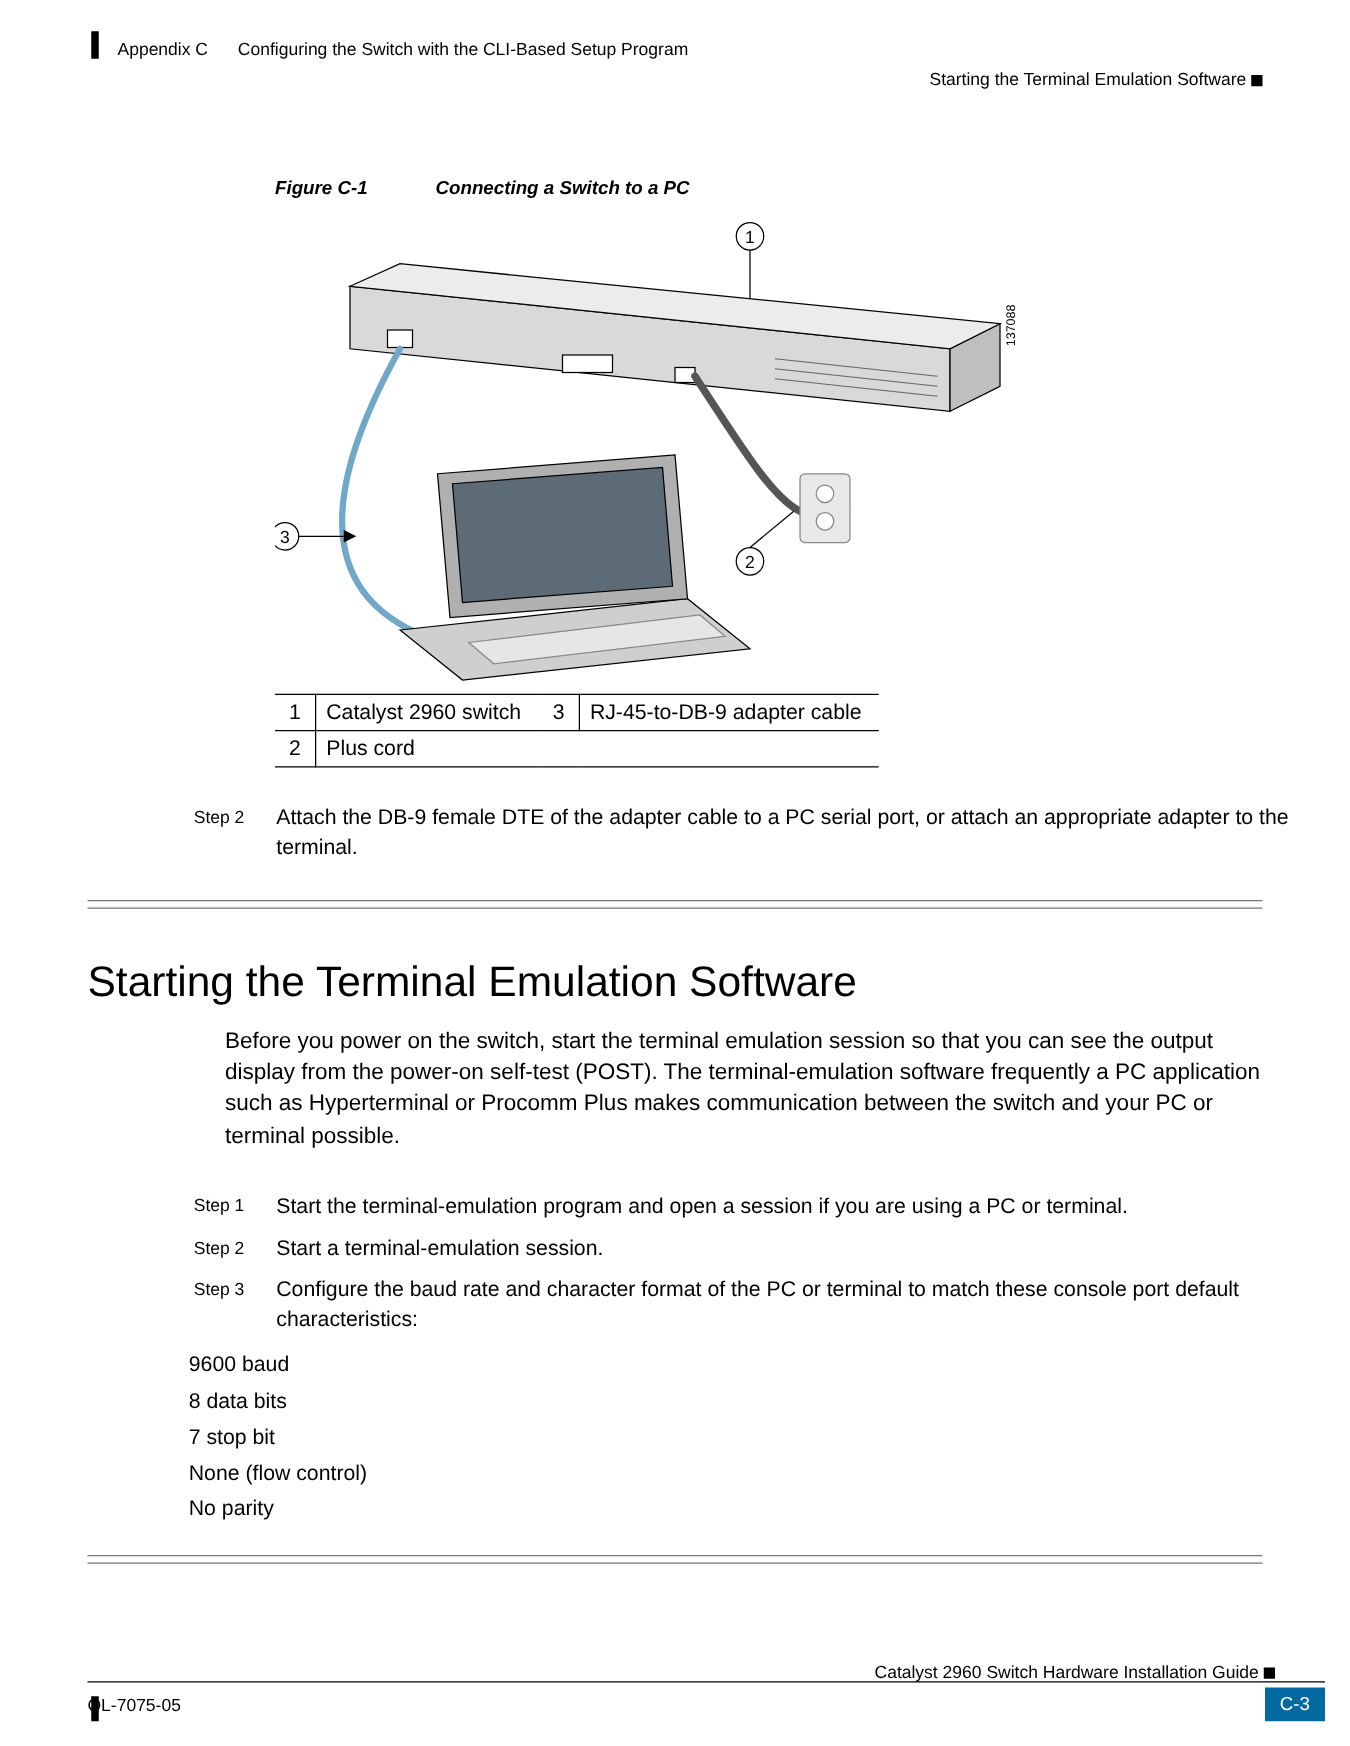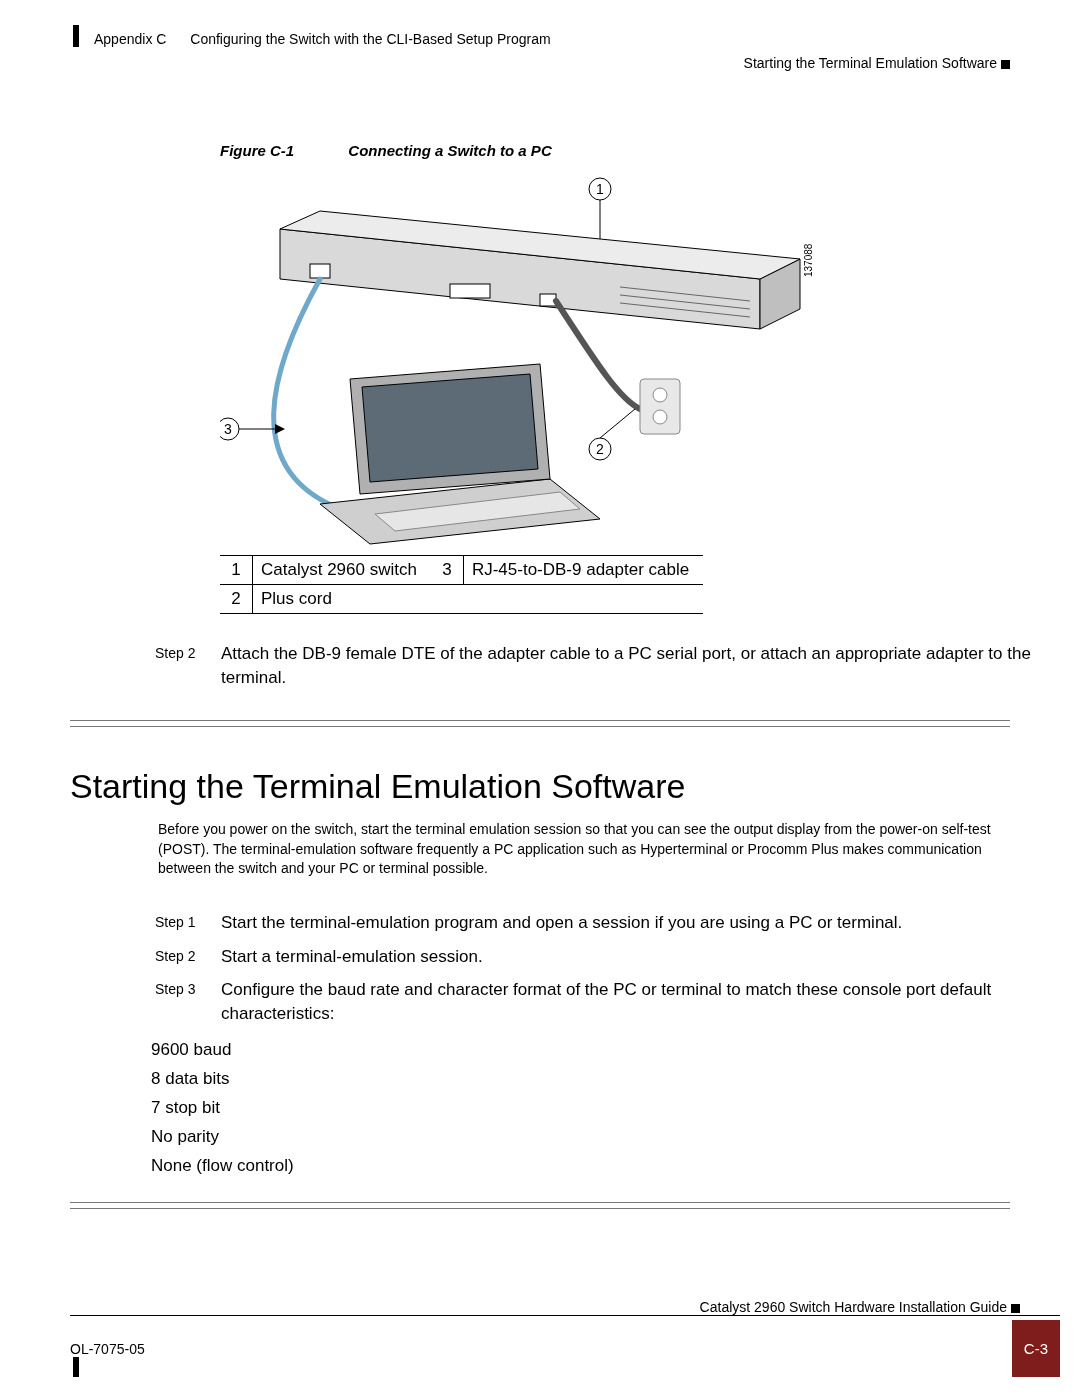--- a/index.html
+++ b/index.html
@@ -118,23 +118,23 @@
   }
   .divider.top {
     margin-top: 30px;
   }
   h1.sec {
     font-weight: normal;
     font-size: 34px;
     margin: 40px 0 14px 0;
   }
   .intro {
-    margin-left: 88px;
+    margin-left: 110px;
     padding-right: 60px;
-    font-size: 14px;
+    font-size: 18px;
     line-height: 1.4;
   }
   .config-list {
     margin-left: 81px;
     margin-top: 10px;
     font-size: 17px;
     line-height: 1.7;
   }
   .footer {
     position: absolute;
@@ -157,23 +157,23 @@
     margin-left: 4px;
     vertical-align: middle;
   }
   .footer .bottom-row {
     display: flex;
     justify-content: space-between;
     margin-top: 4px;
     align-items: center;
   }
   .footer .page-num {
-    background: #7f1d1d;
+    background: #0369a1;
     color: #fff;
-    padding: 20px 12px;
+    padding: 5px 12px;
     font-size: 15px;
   }
   .left-rule {
     position: absolute;
     left: 73px;
     width: 6px;
     height: 20px;
     background: #000;
   }
   .left-rule.bottom {
@@ -287,22 +287,22 @@
   </div>
   <div class="step-row" style="margin-top:10px">
     <div class="sn">Step 3</div>
     <div class="st">Configure the baud rate and character format of the PC or terminal to match these console port default characteristics:</div>
   </div>
 
   <div class="config-list">
     <div>9600 baud</div>
     <div>8 data bits</div>
     <div>7 stop bit</div>
+    <div>None (flow control)</div>
     <div>No parity</div>
-    <div>None (flow control)</div>
   </div>
 
   <div class="divider" style="margin-top:22px"></div>
 
 </div>
 
 <div class="footer">
   <div class="guide-line">
     <span>Catalyst 2960 Switch Hardware Installation Guide</span><span class="sq"></span>
   </div>

